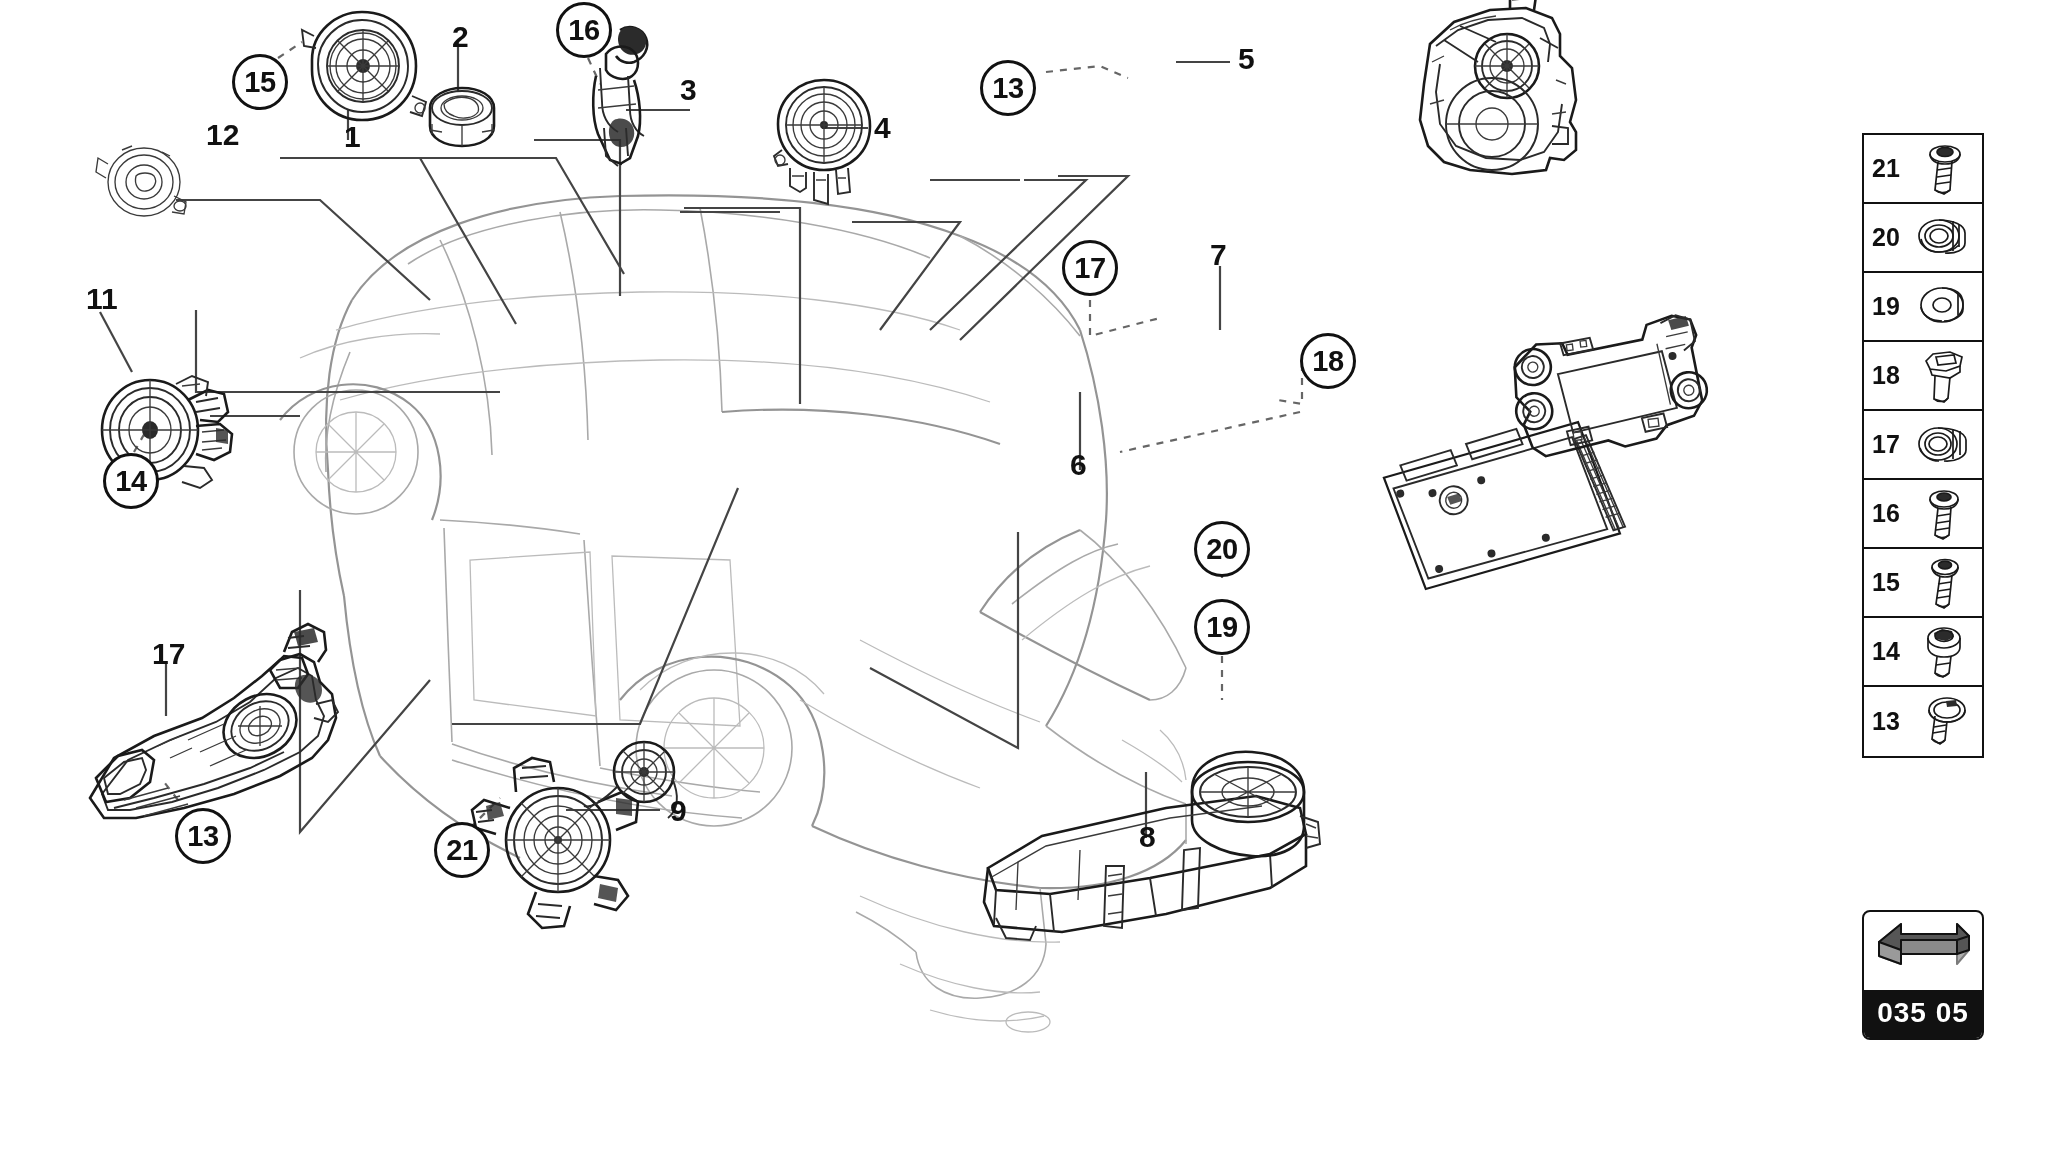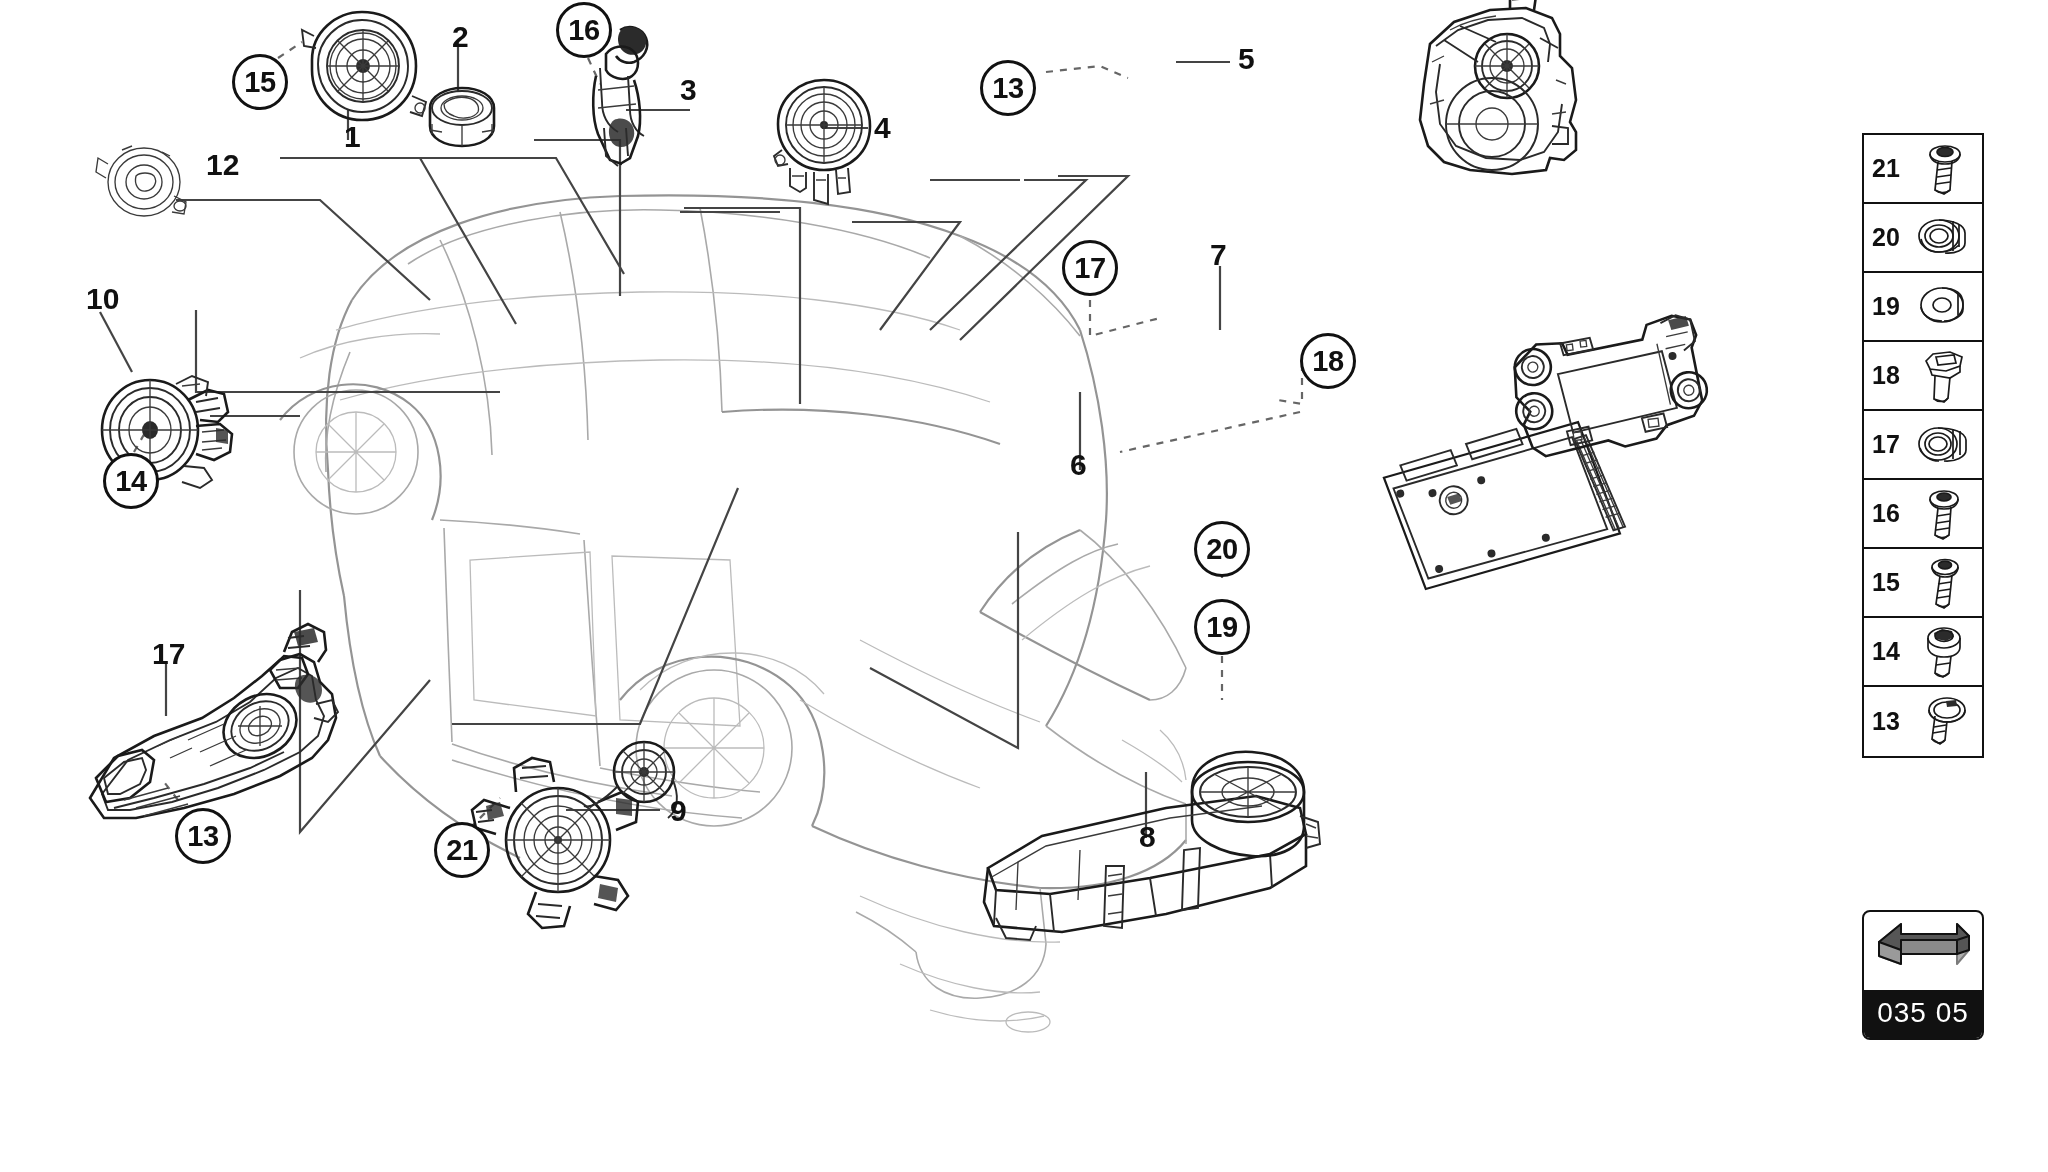--- a/index.html
+++ b/index.html
@@ -99,21 +99,21 @@
   #badge-art {
     height: 78px;
     display: flex;
     align-items: center;
     justify-content: center;
   }
   #badge-label {
     background: #111;
     color: #fff;
     font-size: 28px;
-    font-weight: normal;
+    font-weight: bold;
     text-align: center;
     padding: 7px 0 9px 0;
     letter-spacing: 1px;
   }
 </style>
 </head>
 <body>
 
 <div id="sheet">
 
@@ -558,22 +558,22 @@
   <div class="idxnum" style="left:344px;  top:122px;">1</div>
   <div class="idxnum" style="left:452px;  top:22px;">2</div>
   <div class="idxnum" style="left:680px;  top:75px;">3</div>
   <div class="idxnum" style="left:874px;  top:113px;">4</div>
   <div class="idxnum" style="left:1238px; top:44px;">5</div>
   <div class="idxnum" style="left:1070px; top:450px;">6</div>
   <div class="idxnum" style="left:1210px; top:240px;">7</div>
   <div class="idxnum" style="left:1139px; top:822px;">8</div>
   <div class="idxnum" style="left:670px;  top:796px;">9</div>
   <div class="idxnum" style="left:152px;  top:639px;">17</div>
-  <div class="idxnum" style="left:86px;   top:284px;">10</div>
-  <div class="idxnum" style="left:206px;  top:150px;">12</div>
+  <div class="idxnum" style="left:86px;   top:284px;">11</div>
+  <div class="idxnum" style="left:206px;  top:120px;">12</div>
 
   <div class="balloon" style="left:980px;  top:60px;">13</div>
   <div class="balloon" style="left:175px;  top:808px;">13</div>
   <div class="balloon" style="left:103px;  top:453px;">14</div>
   <div class="balloon" style="left:232px;  top:54px;">15</div>
   <div class="balloon" style="left:556px;  top:2px;">16</div>
   <div class="balloon" style="left:1062px; top:240px;">17</div>
   <div class="balloon" style="left:1300px; top:333px;">18</div>
   <div class="balloon" style="left:1194px; top:599px;">19</div>
   <div class="balloon" style="left:1194px; top:521px;">20</div>

